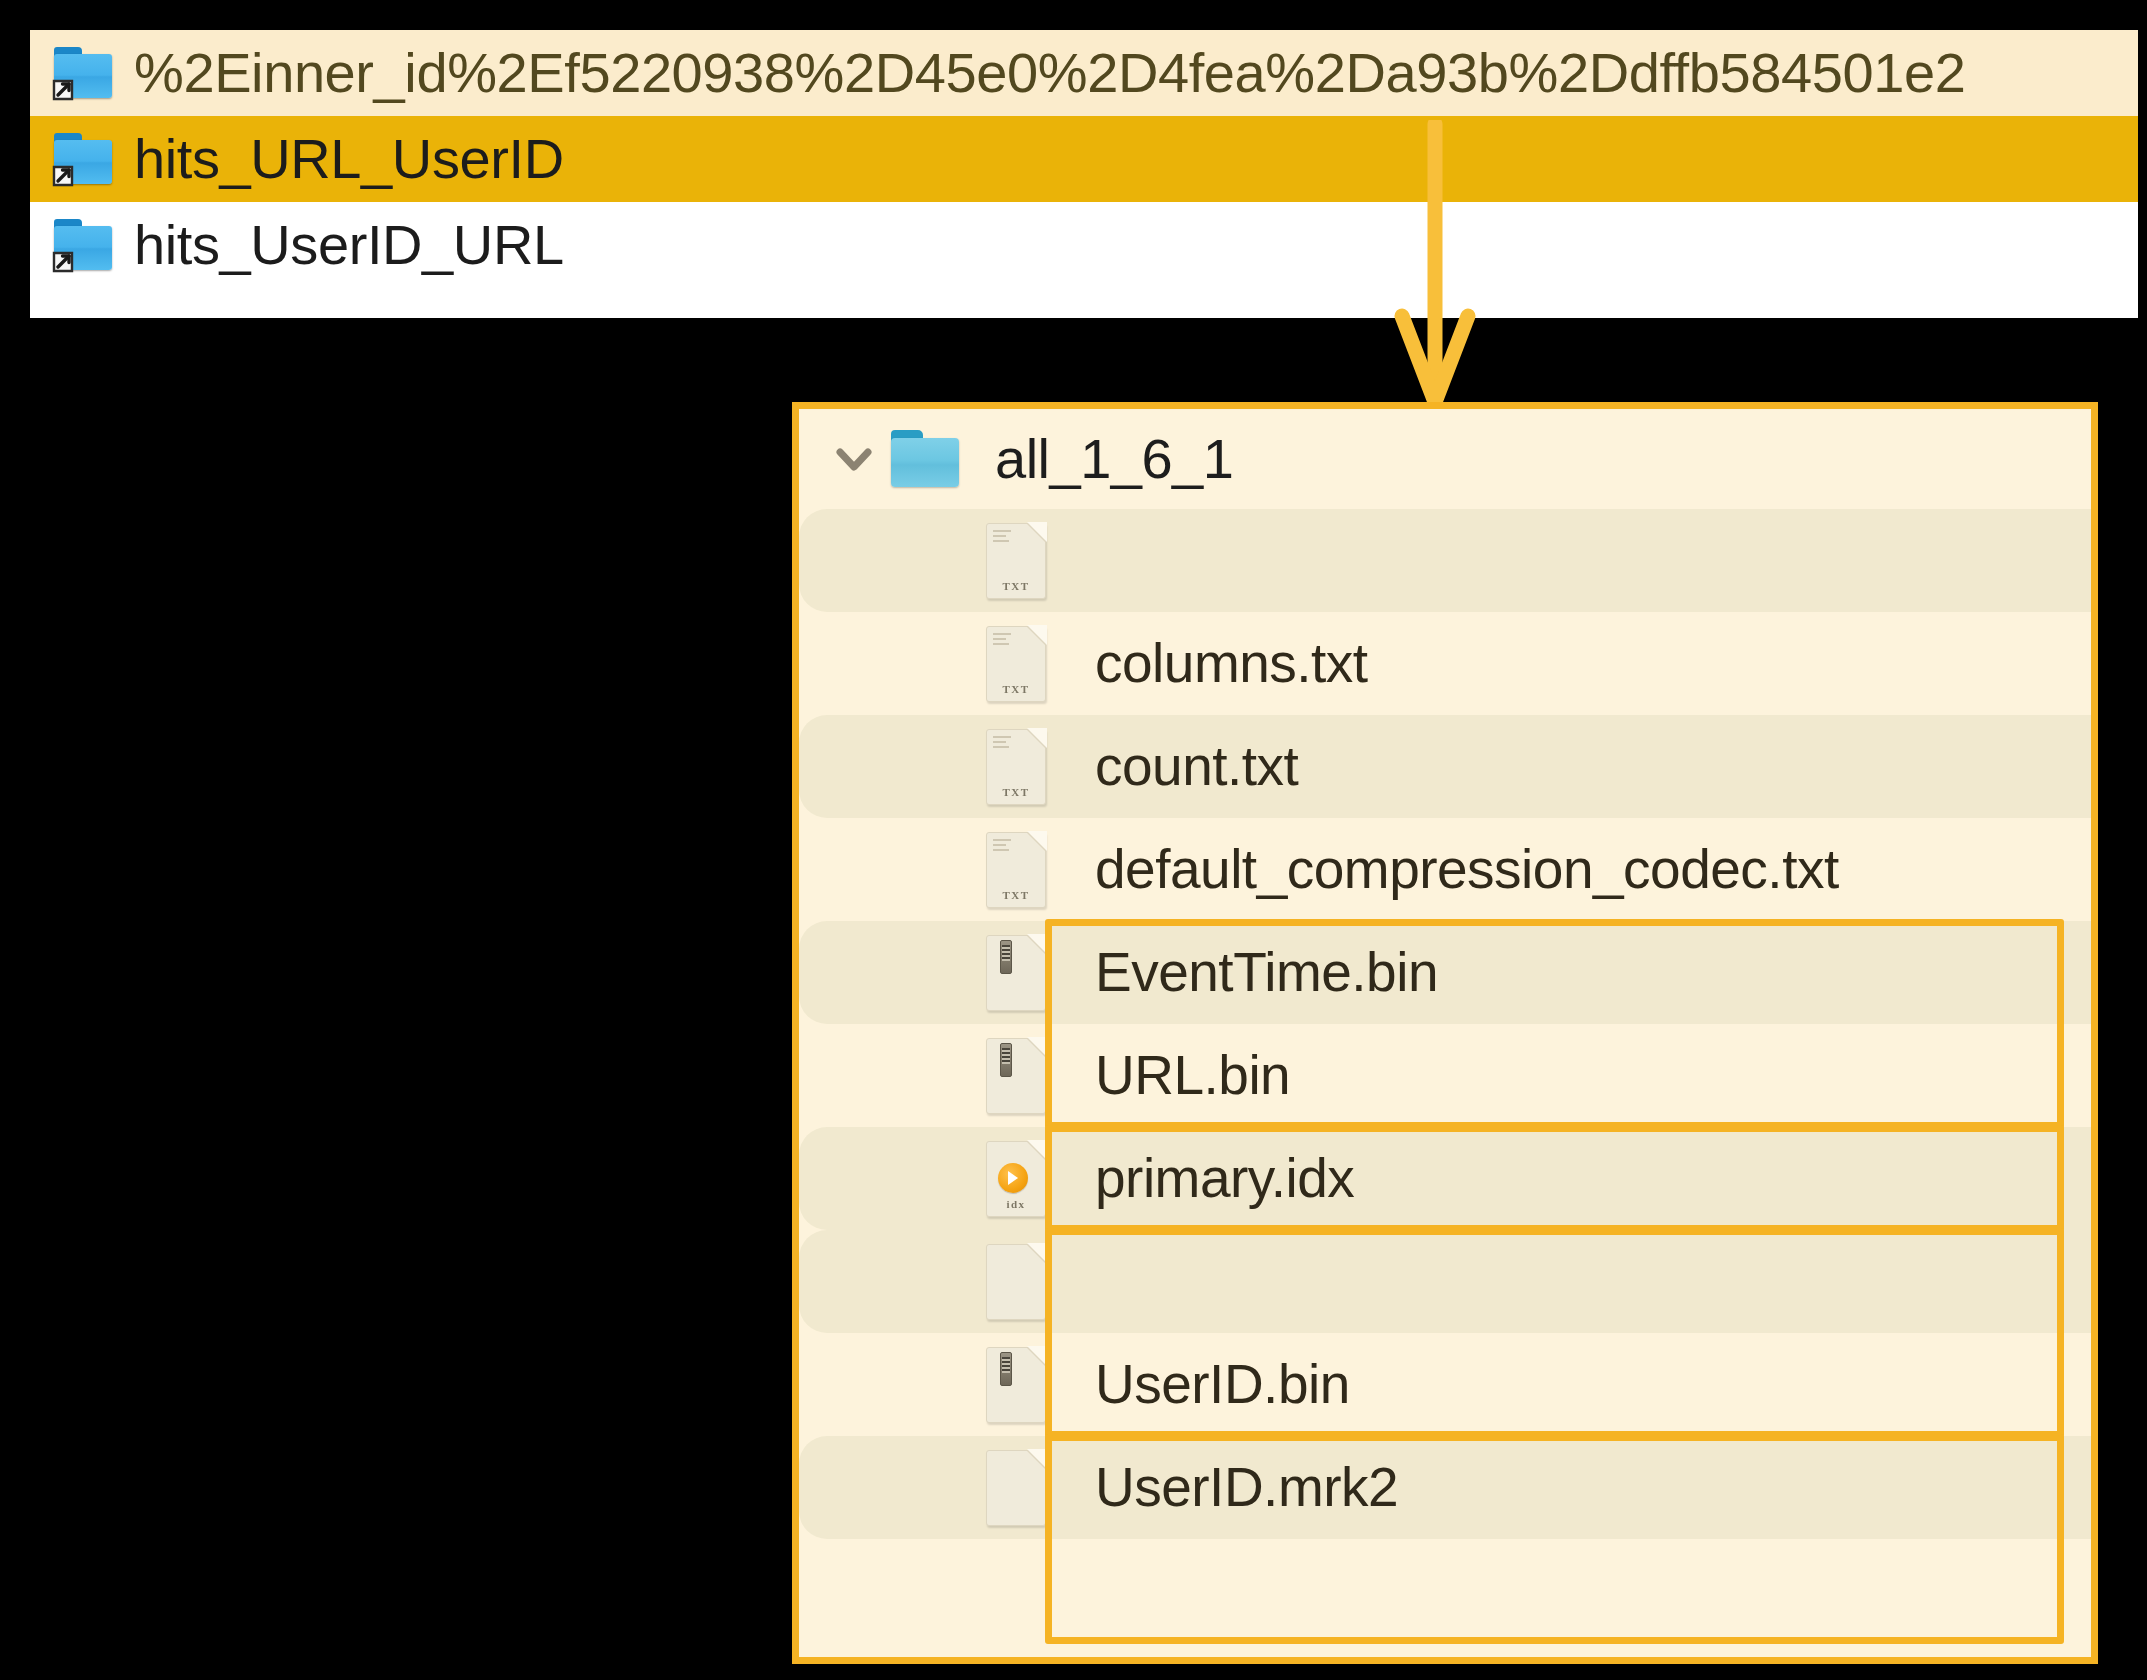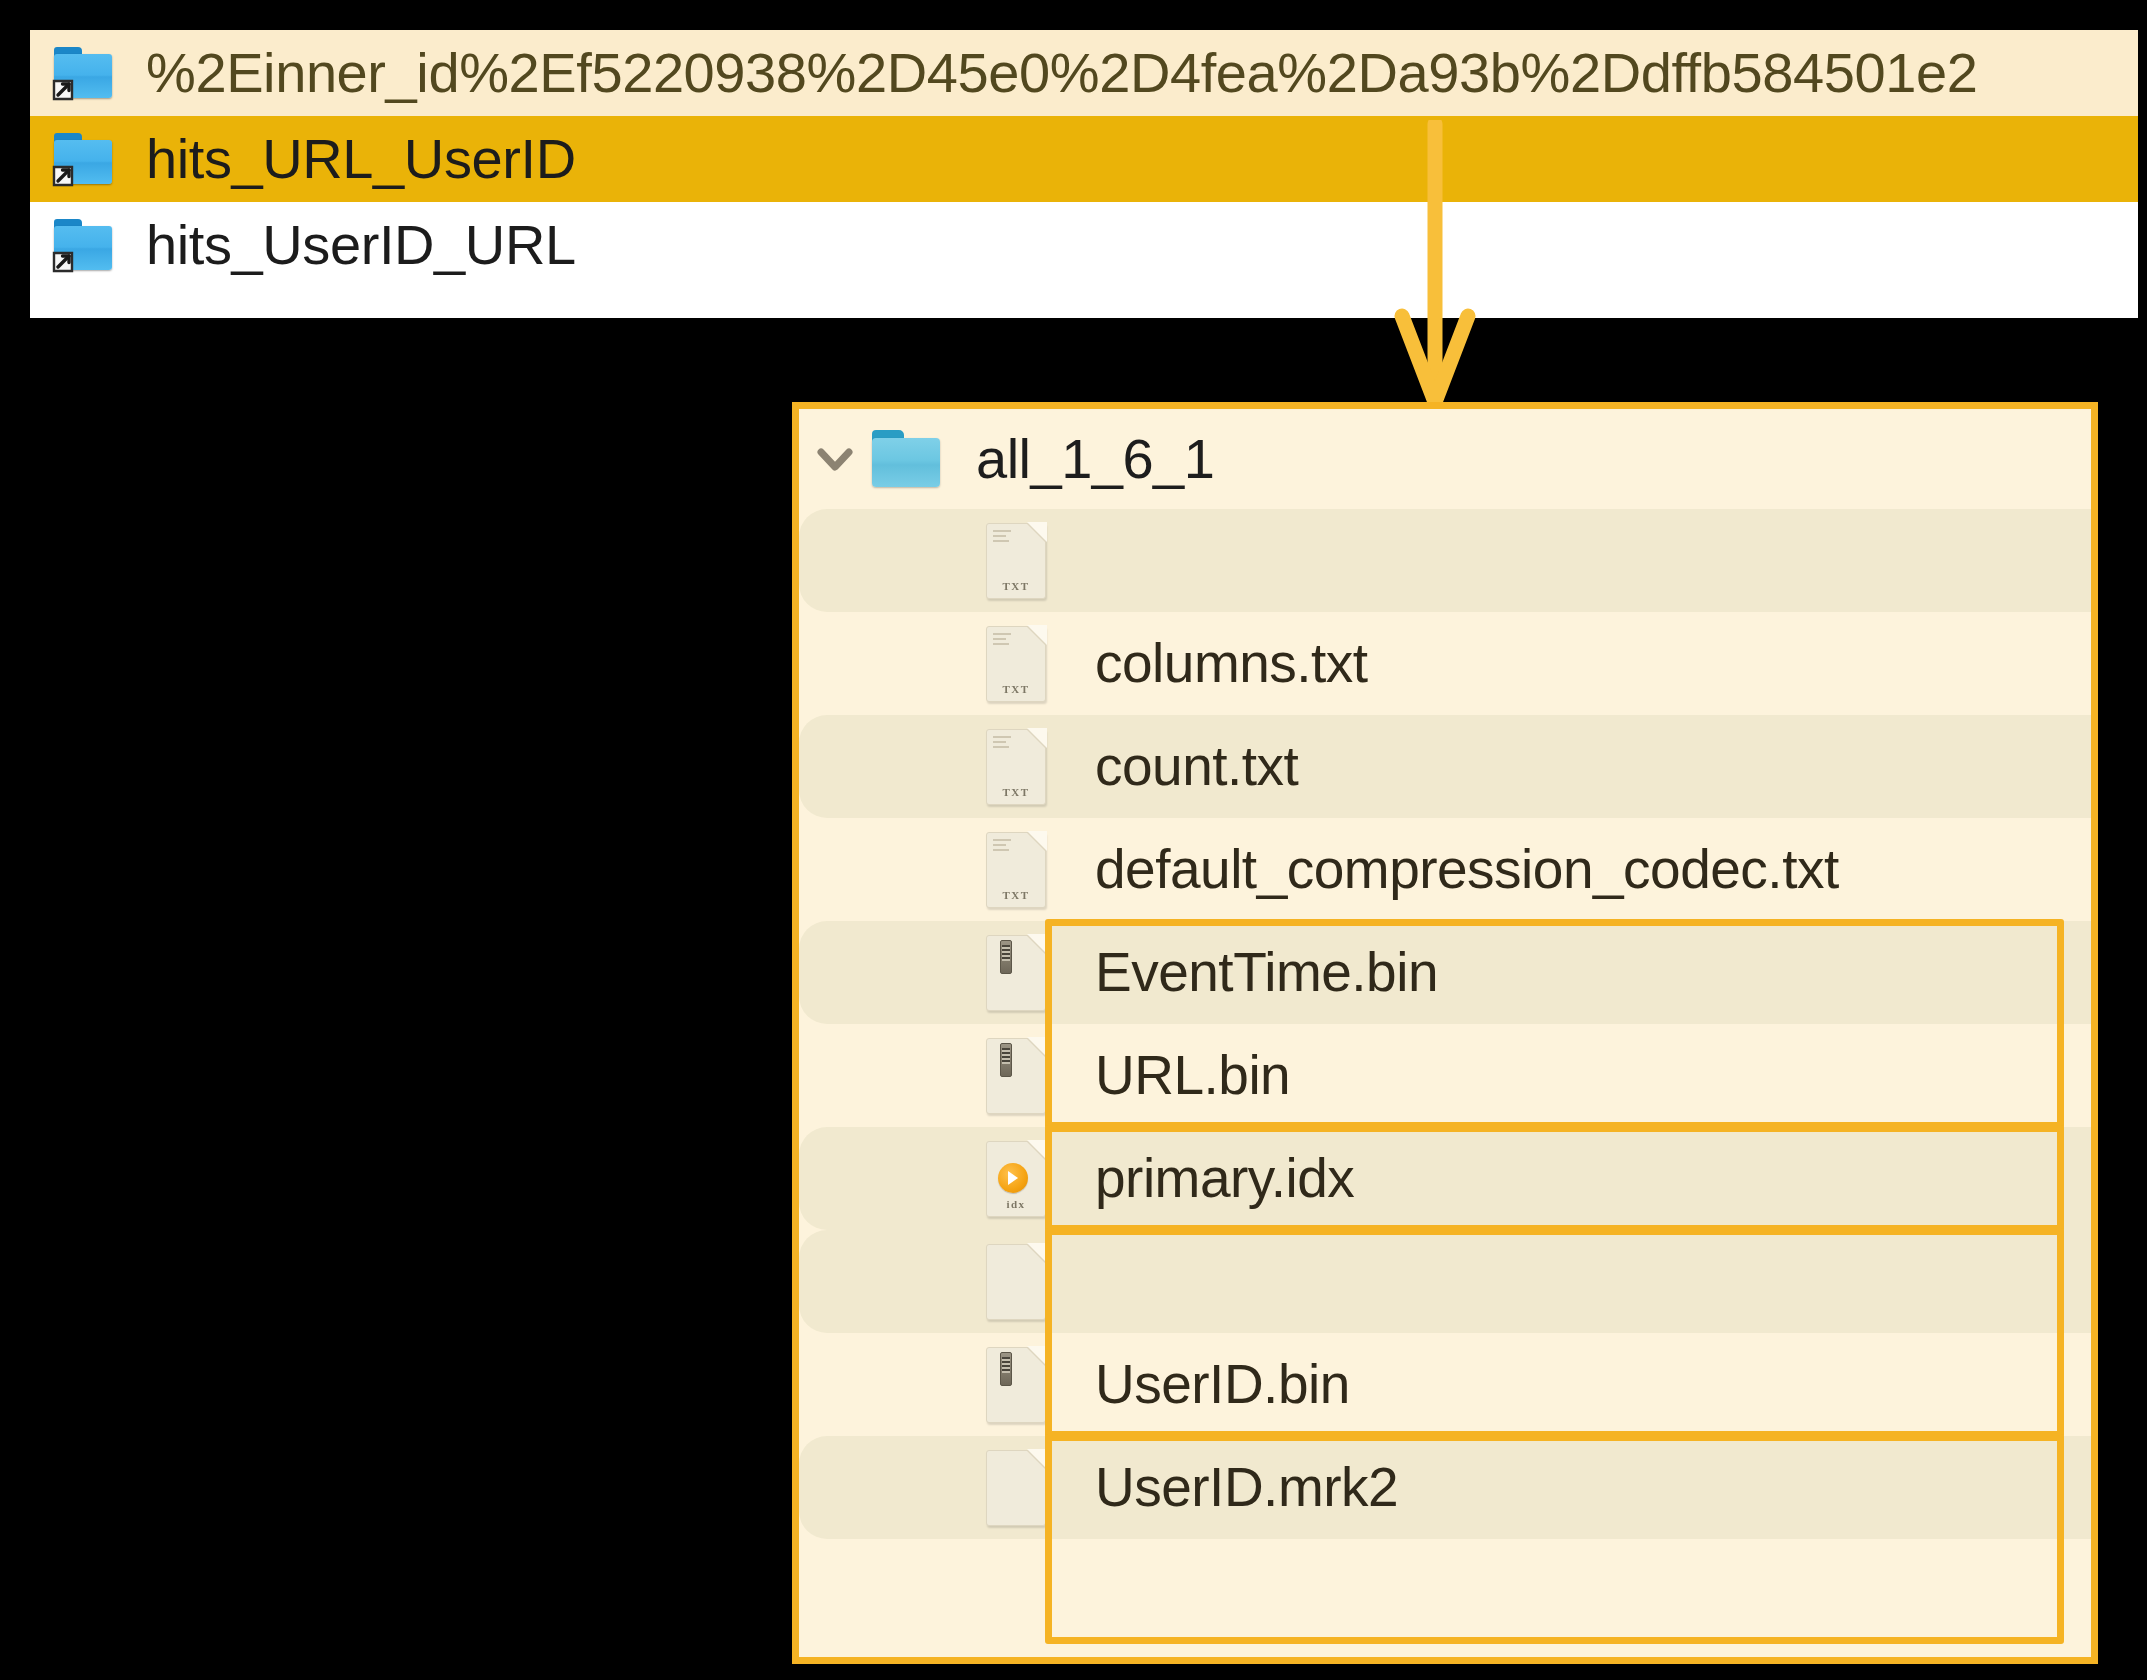--- a/index.html
+++ b/index.html
@@ -27,21 +27,21 @@
     padding-left: 22px;
     white-space: nowrap;
   }
   .top-row.alt { background: #eab308; }
   .top-row.selected { background: #fbeccc; }
   .top-row .top-label {
     font-size: 56px;
     color: #1c1c1c;
     letter-spacing: -0.4px;
     line-height: 1;
-    padding-left: 32px;
+    padding-left: 20px;
   }
   .top-row.selected .top-label { color: #52481f; }
 
   
   .folder-sym { position: relative; width: 62px; height: 52px; flex: 0 0 62px; }
   .folder-sym .fs-tab {
     position: absolute; left: 2px; top: 0; width: 28px; height: 11px;
     background: #1b87c8; border-radius: 3px 4px 0 0;
   }
   .folder-sym .fs-body {
@@ -70,21 +70,21 @@
     width: 1306px; height: 1262px;
     background: #fdf3dc;
     border: 7px solid #f5b324;
     overflow: hidden;
   }
   .panel-inner { position: relative; width: 100%; height: 100%; }
 
   .folder-head {
     display: flex; align-items: center;
     height: 100px;
-    padding-left: 9px;
+    padding-left: 28px;
   }
   .chev {
     width: 54px; height: 54px; flex: 0 0 54px;
     display: flex; align-items: center; justify-content: center;
   }
   .folder-ico { width: 72px; height: 58px; flex: 0 0 72px; position: relative; margin-left: 8px; }
   .folder-ico .fi-tab {
     position: absolute; left: 2px; top: 0; width: 32px; height: 12px;
     background: #2a9dc4; border-radius: 4px 5px 0 0;
   }

